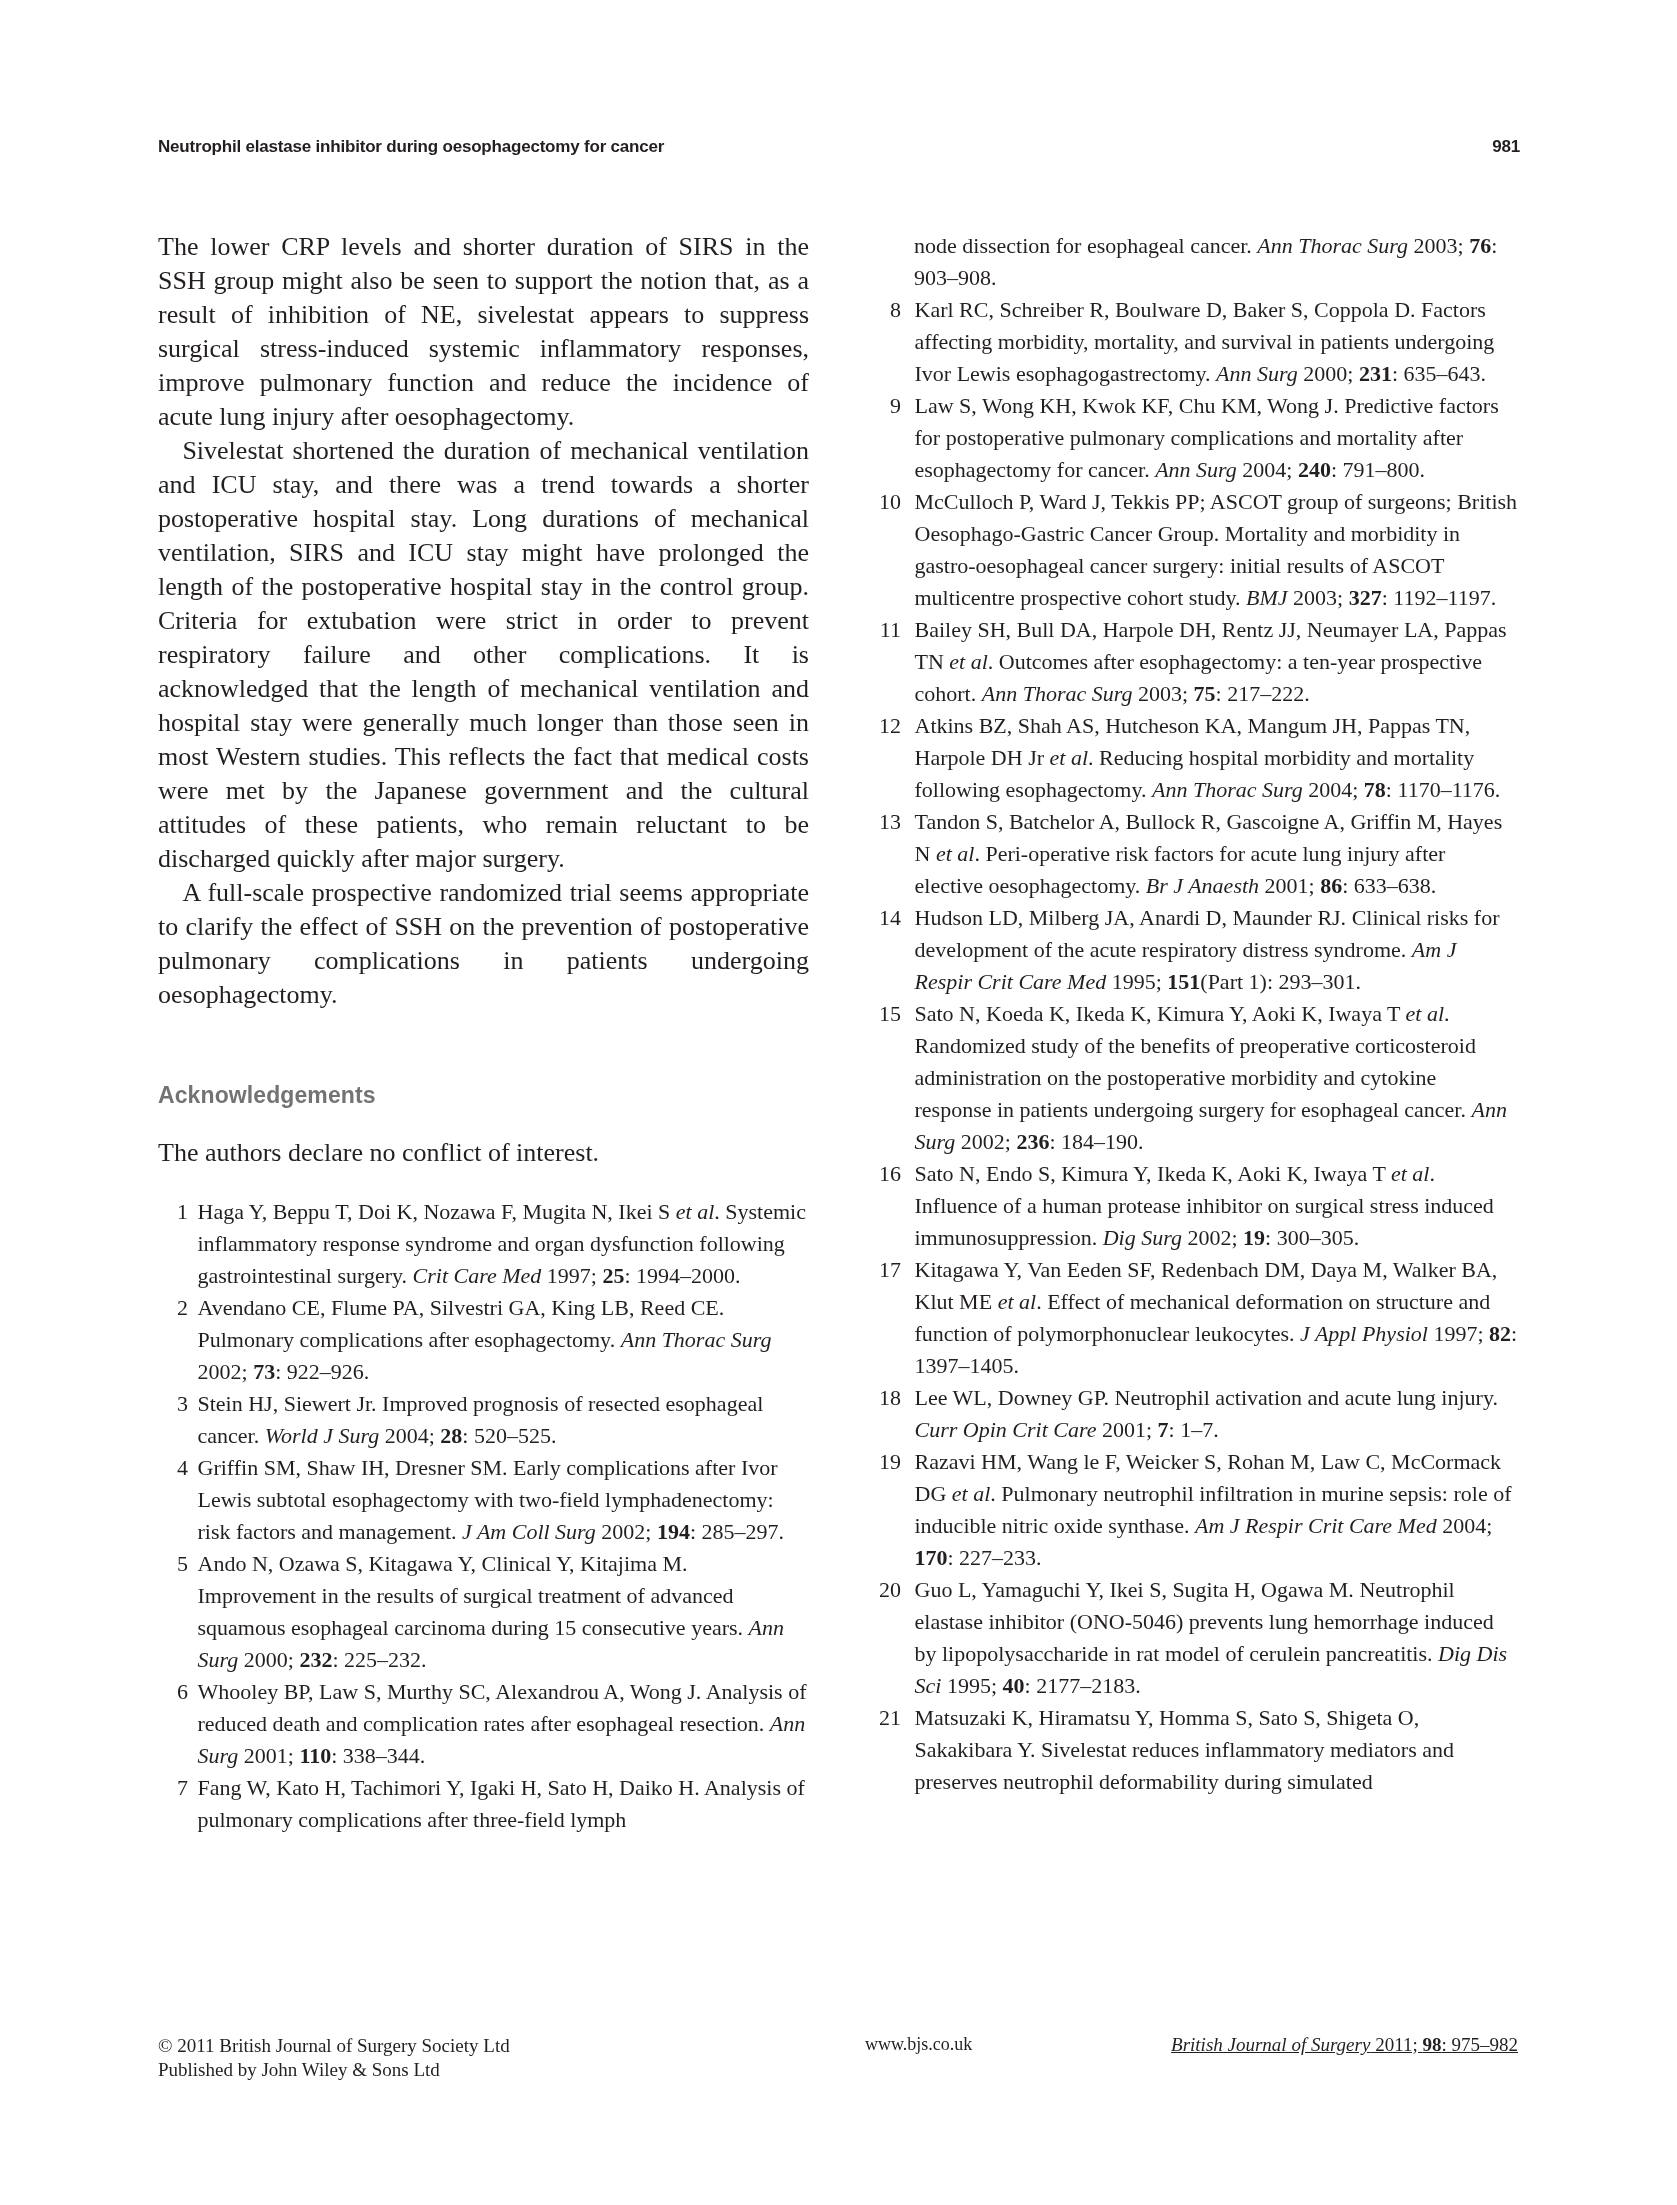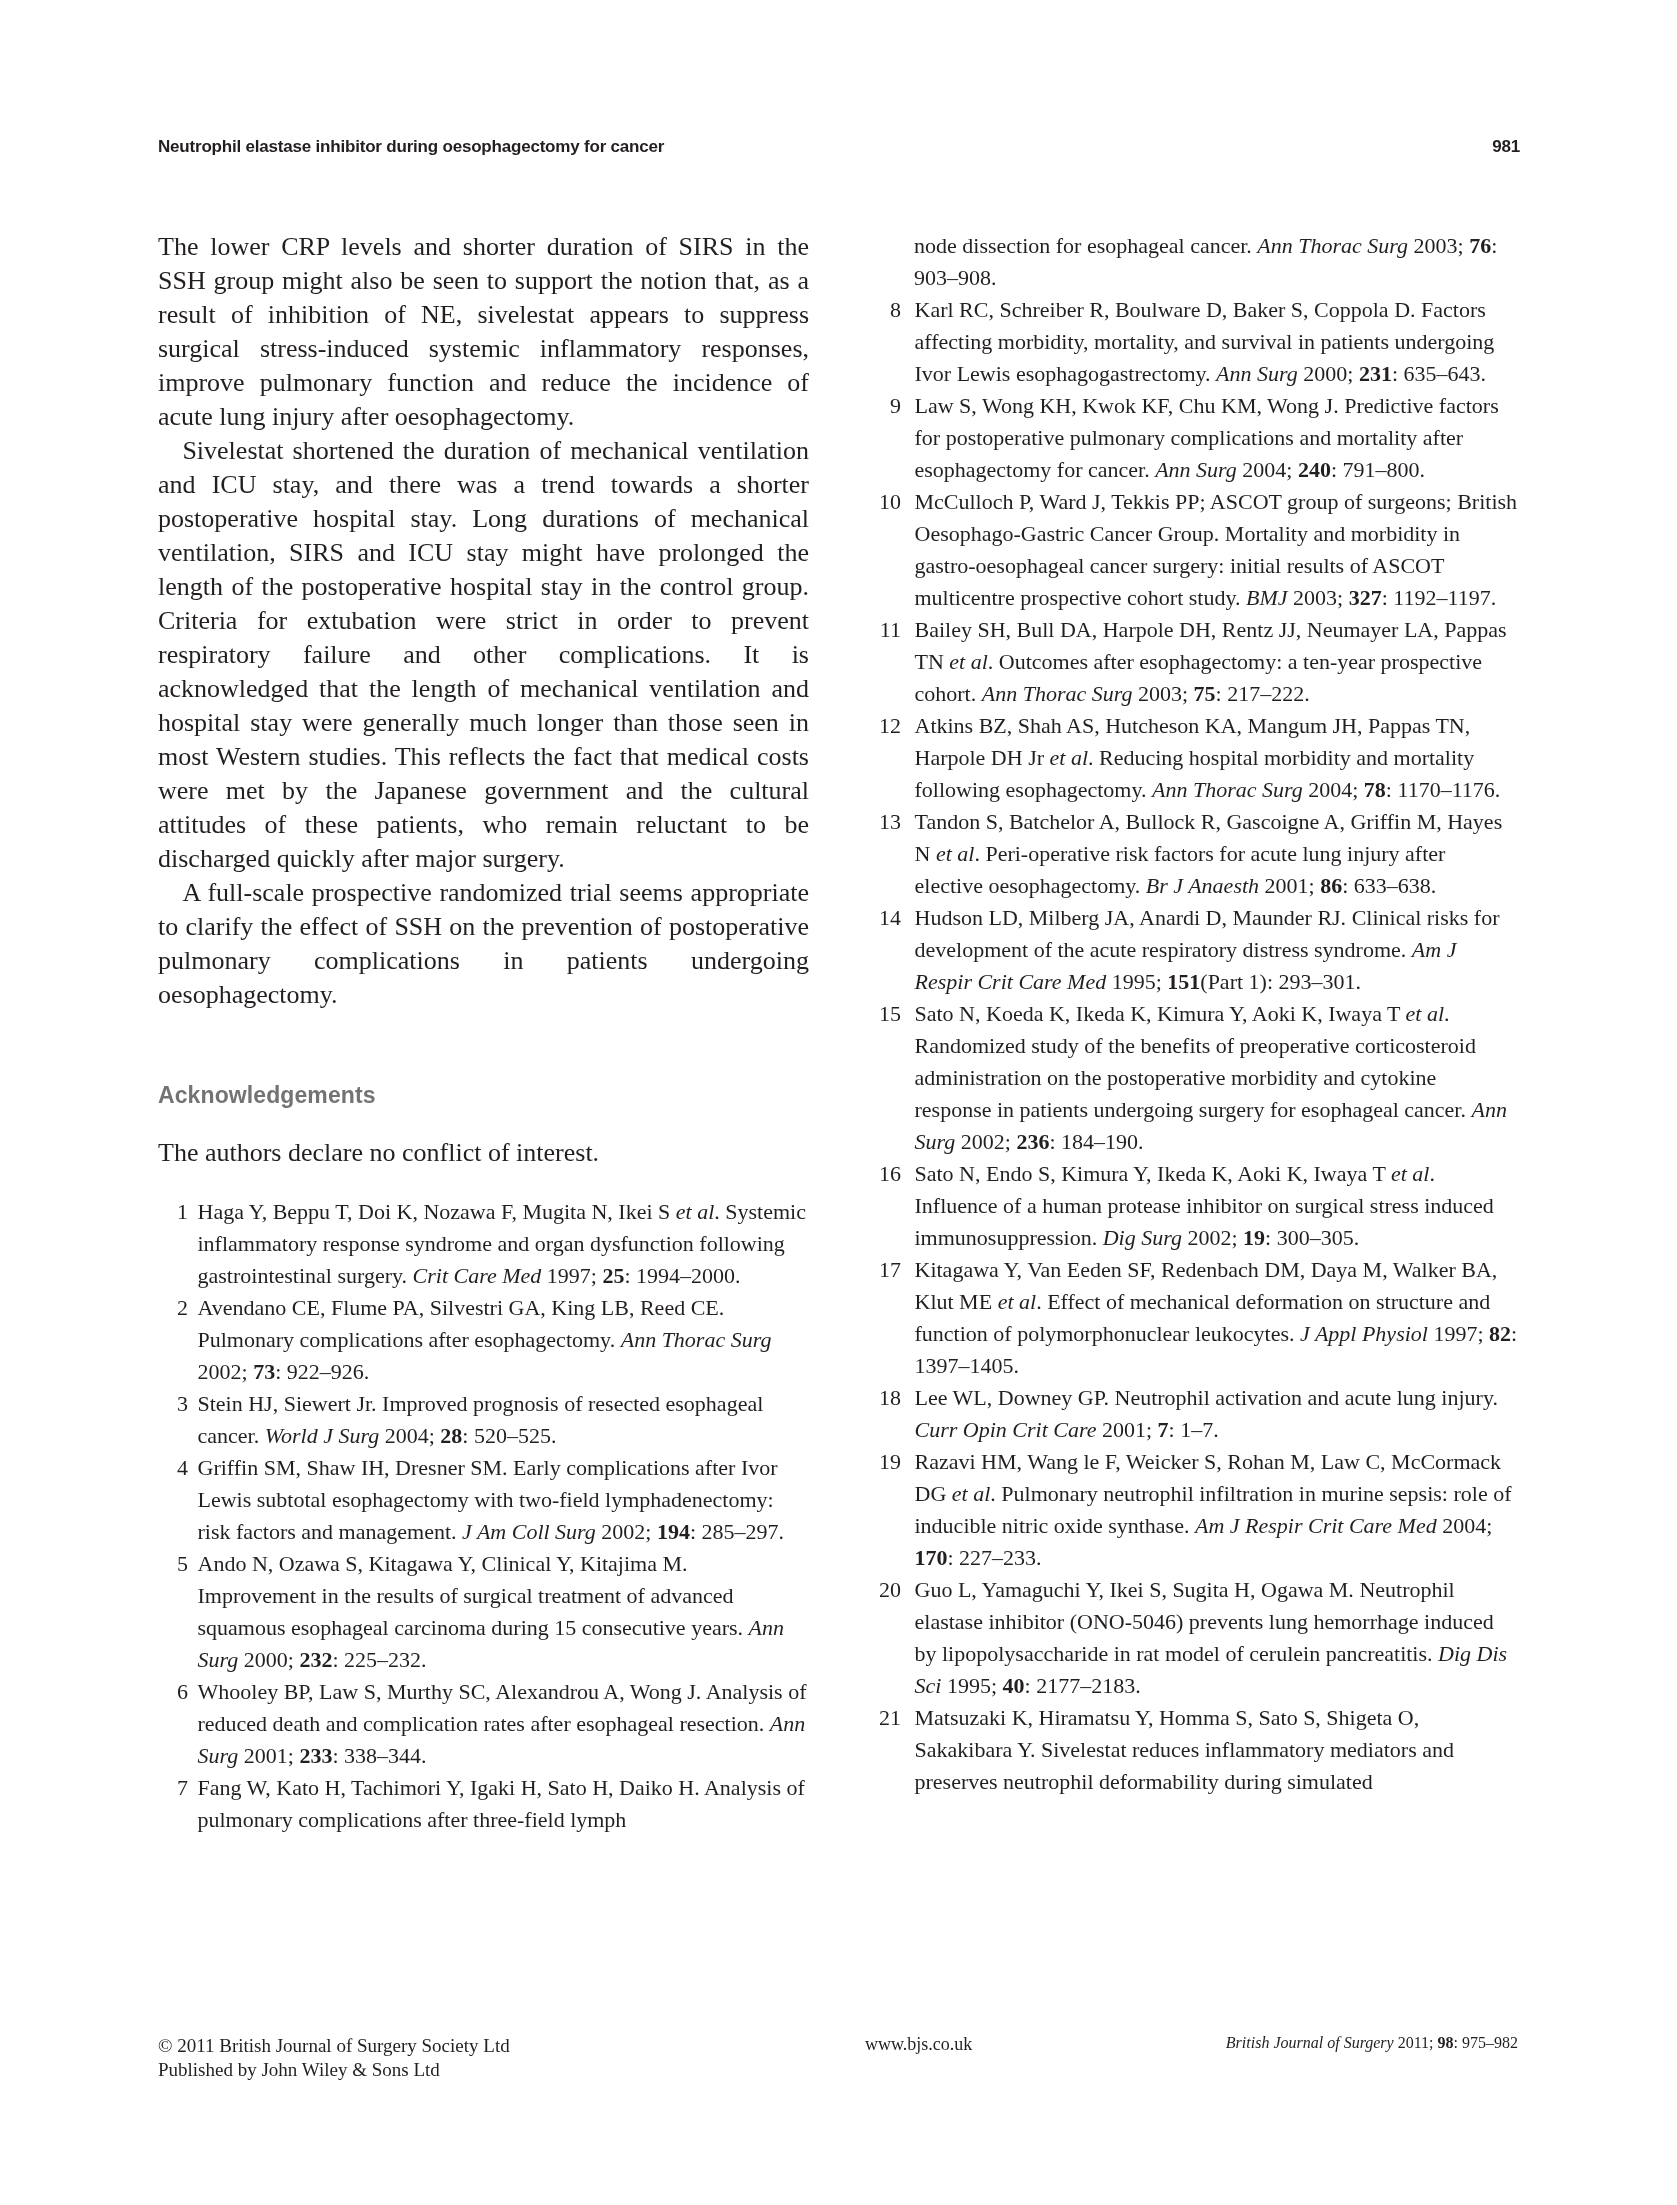--- a/index.html
+++ b/index.html
@@ -30,21 +30,21 @@
   .col-right .ref .num { width: 41px; flex: 0 0 41px; padding-right: 13.5px; }
   .ref .txt { flex: 1; }
   .ref .txt i { font-style: italic; }
   .ref .txt b { font-weight: bold; }
   .ref-cont { font-size: 22px; line-height: 32px; padding-left: 54px; }
   .footer-left {
     position: absolute; left: 158px; top: 2034px; font-family: "Liberation Serif", serif;
     font-size: 19px; line-height: 24px;
   }
   .footer-url { position: absolute; left: 865px; top: 2034px; font-family: "Liberation Serif", serif; font-size: 18px; }
-  .footer-journal { position: absolute; right: 160px; top: 2034px; font-family: "Liberation Serif", serif; font-size: 16px; }
+  .footer-journal { position: absolute; right: 160px; top: 2034px; font-family: "Liberation Serif", serif; font-size: 19px; text-decoration: underline; }
   .footer-journal i { font-style: italic; }
 </style>
 </head>
 <body>
 
 <div class="running-head">
   <span>Neutrophil elastase inhibitor during oesophagectomy for cancer</span>
   <span>981</span>
 </div>
 
@@ -75,21 +75,21 @@
       <div class="ref">
         <span class="num">4</span>
         <span class="txt"><span>Griffin SM, Shaw IH, Dresner SM.</span><i></i><span> Early complications after Ivor Lewis subtotal esophagectomy with two-field lymphadenectomy: risk factors and management. </span><i>J Am Coll Surg</i><span> 2002; </span><b>194</b><span>: 285–297.</span></span>
       </div>
       <div class="ref">
         <span class="num">5</span>
         <span class="txt"><span>Ando N, Ozawa S, Kitagawa Y, Clinical Y, Kitajima M.</span><i></i><span> Improvement in the results of surgical treatment of advanced squamous esophageal carcinoma during 15 consecutive years. </span><i>Ann Surg</i><span> 2000; </span><b>232</b><span>: 225–232.</span></span>
       </div>
       <div class="ref">
         <span class="num">6</span>
-        <span class="txt"><span>Whooley BP, Law S, Murthy SC, Alexandrou A, Wong J.</span><i></i><span> Analysis of reduced death and complication rates after esophageal resection. </span><i>Ann Surg</i><span> 2001; </span><b>233</b><span>: 338–344.</span></span>
+        <span class="txt"><span>Whooley BP, Law S, Murthy SC, Alexandrou A, Wong J.</span><i></i><span> Analysis of reduced death and complication rates after esophageal resection. </span><i>Ann Surg</i><span> 2001; </span><b>110</b><span>: 338–344.</span></span>
       </div>
       <div class="ref">
         <span class="num">7</span>
         <span class="txt"><span>Fang W, Kato H, Tachimori Y, Igaki H, Sato H, Daiko H.</span><i></i><span> Analysis of pulmonary complications after three-field lymph</span><i></i><span></span><b></b><span></span></span>
       </div>
     </div>
 </div>
 
 <div class="col col-right">
   <div class="ref-cont">

